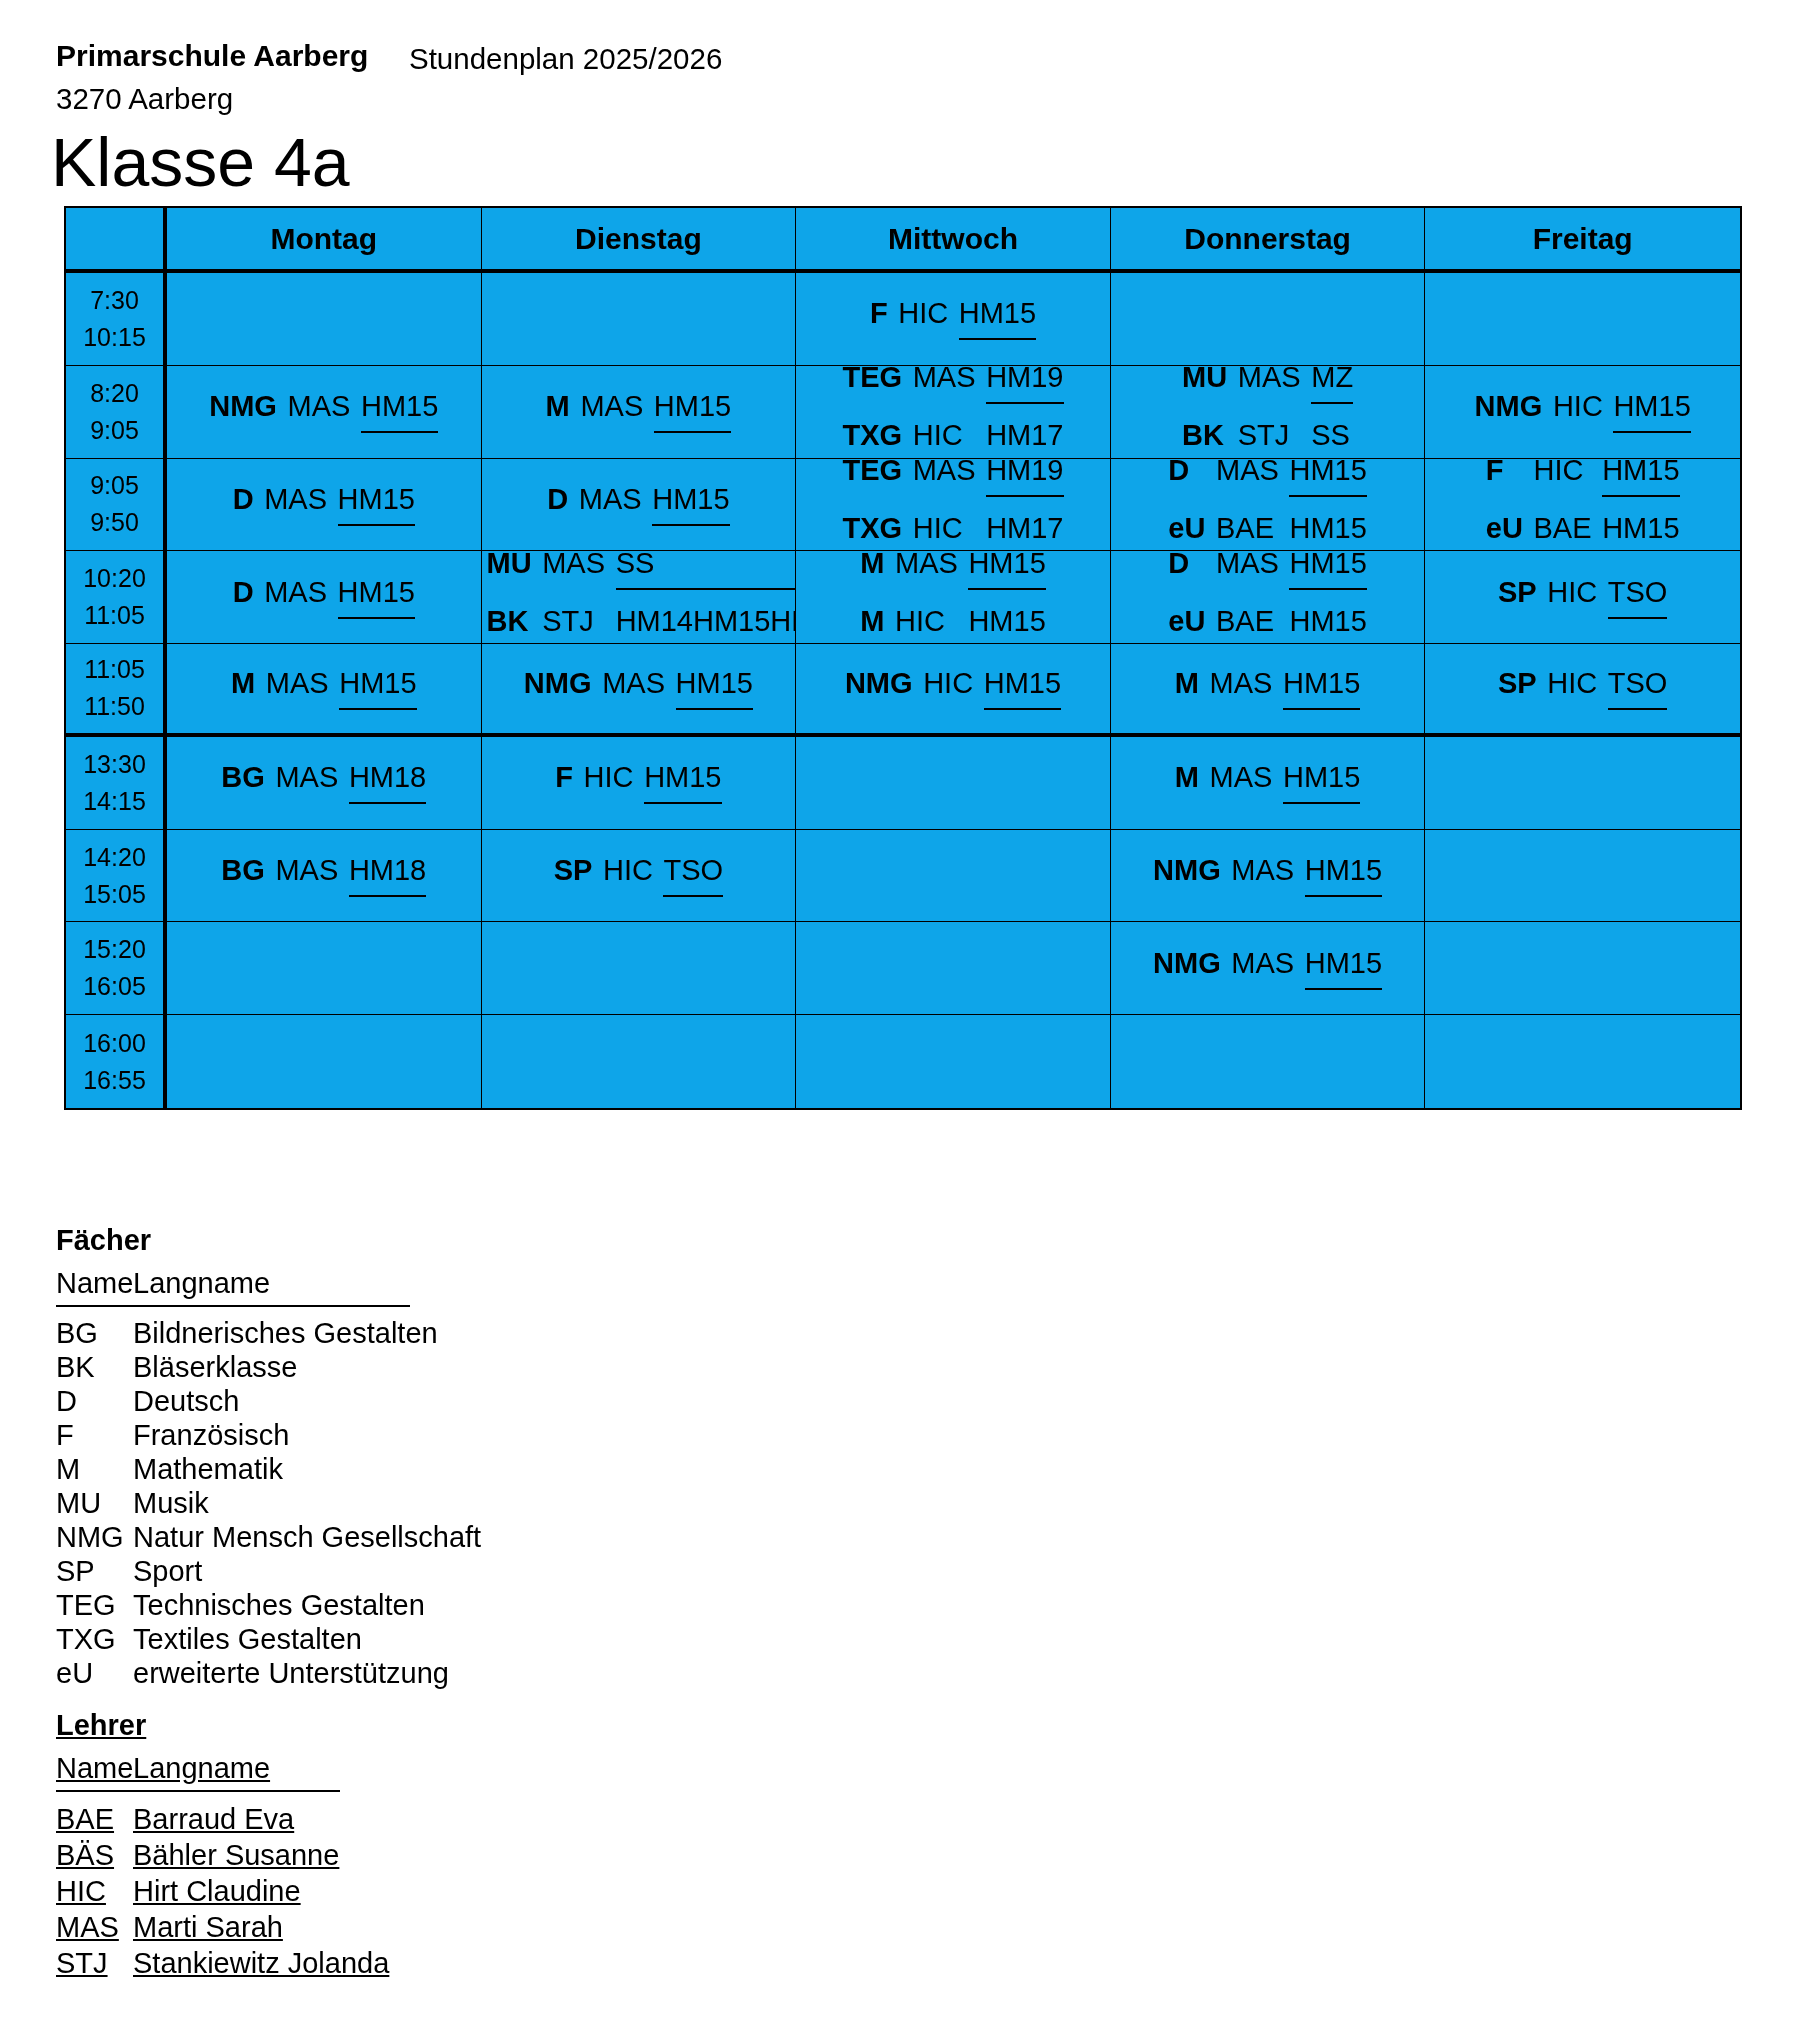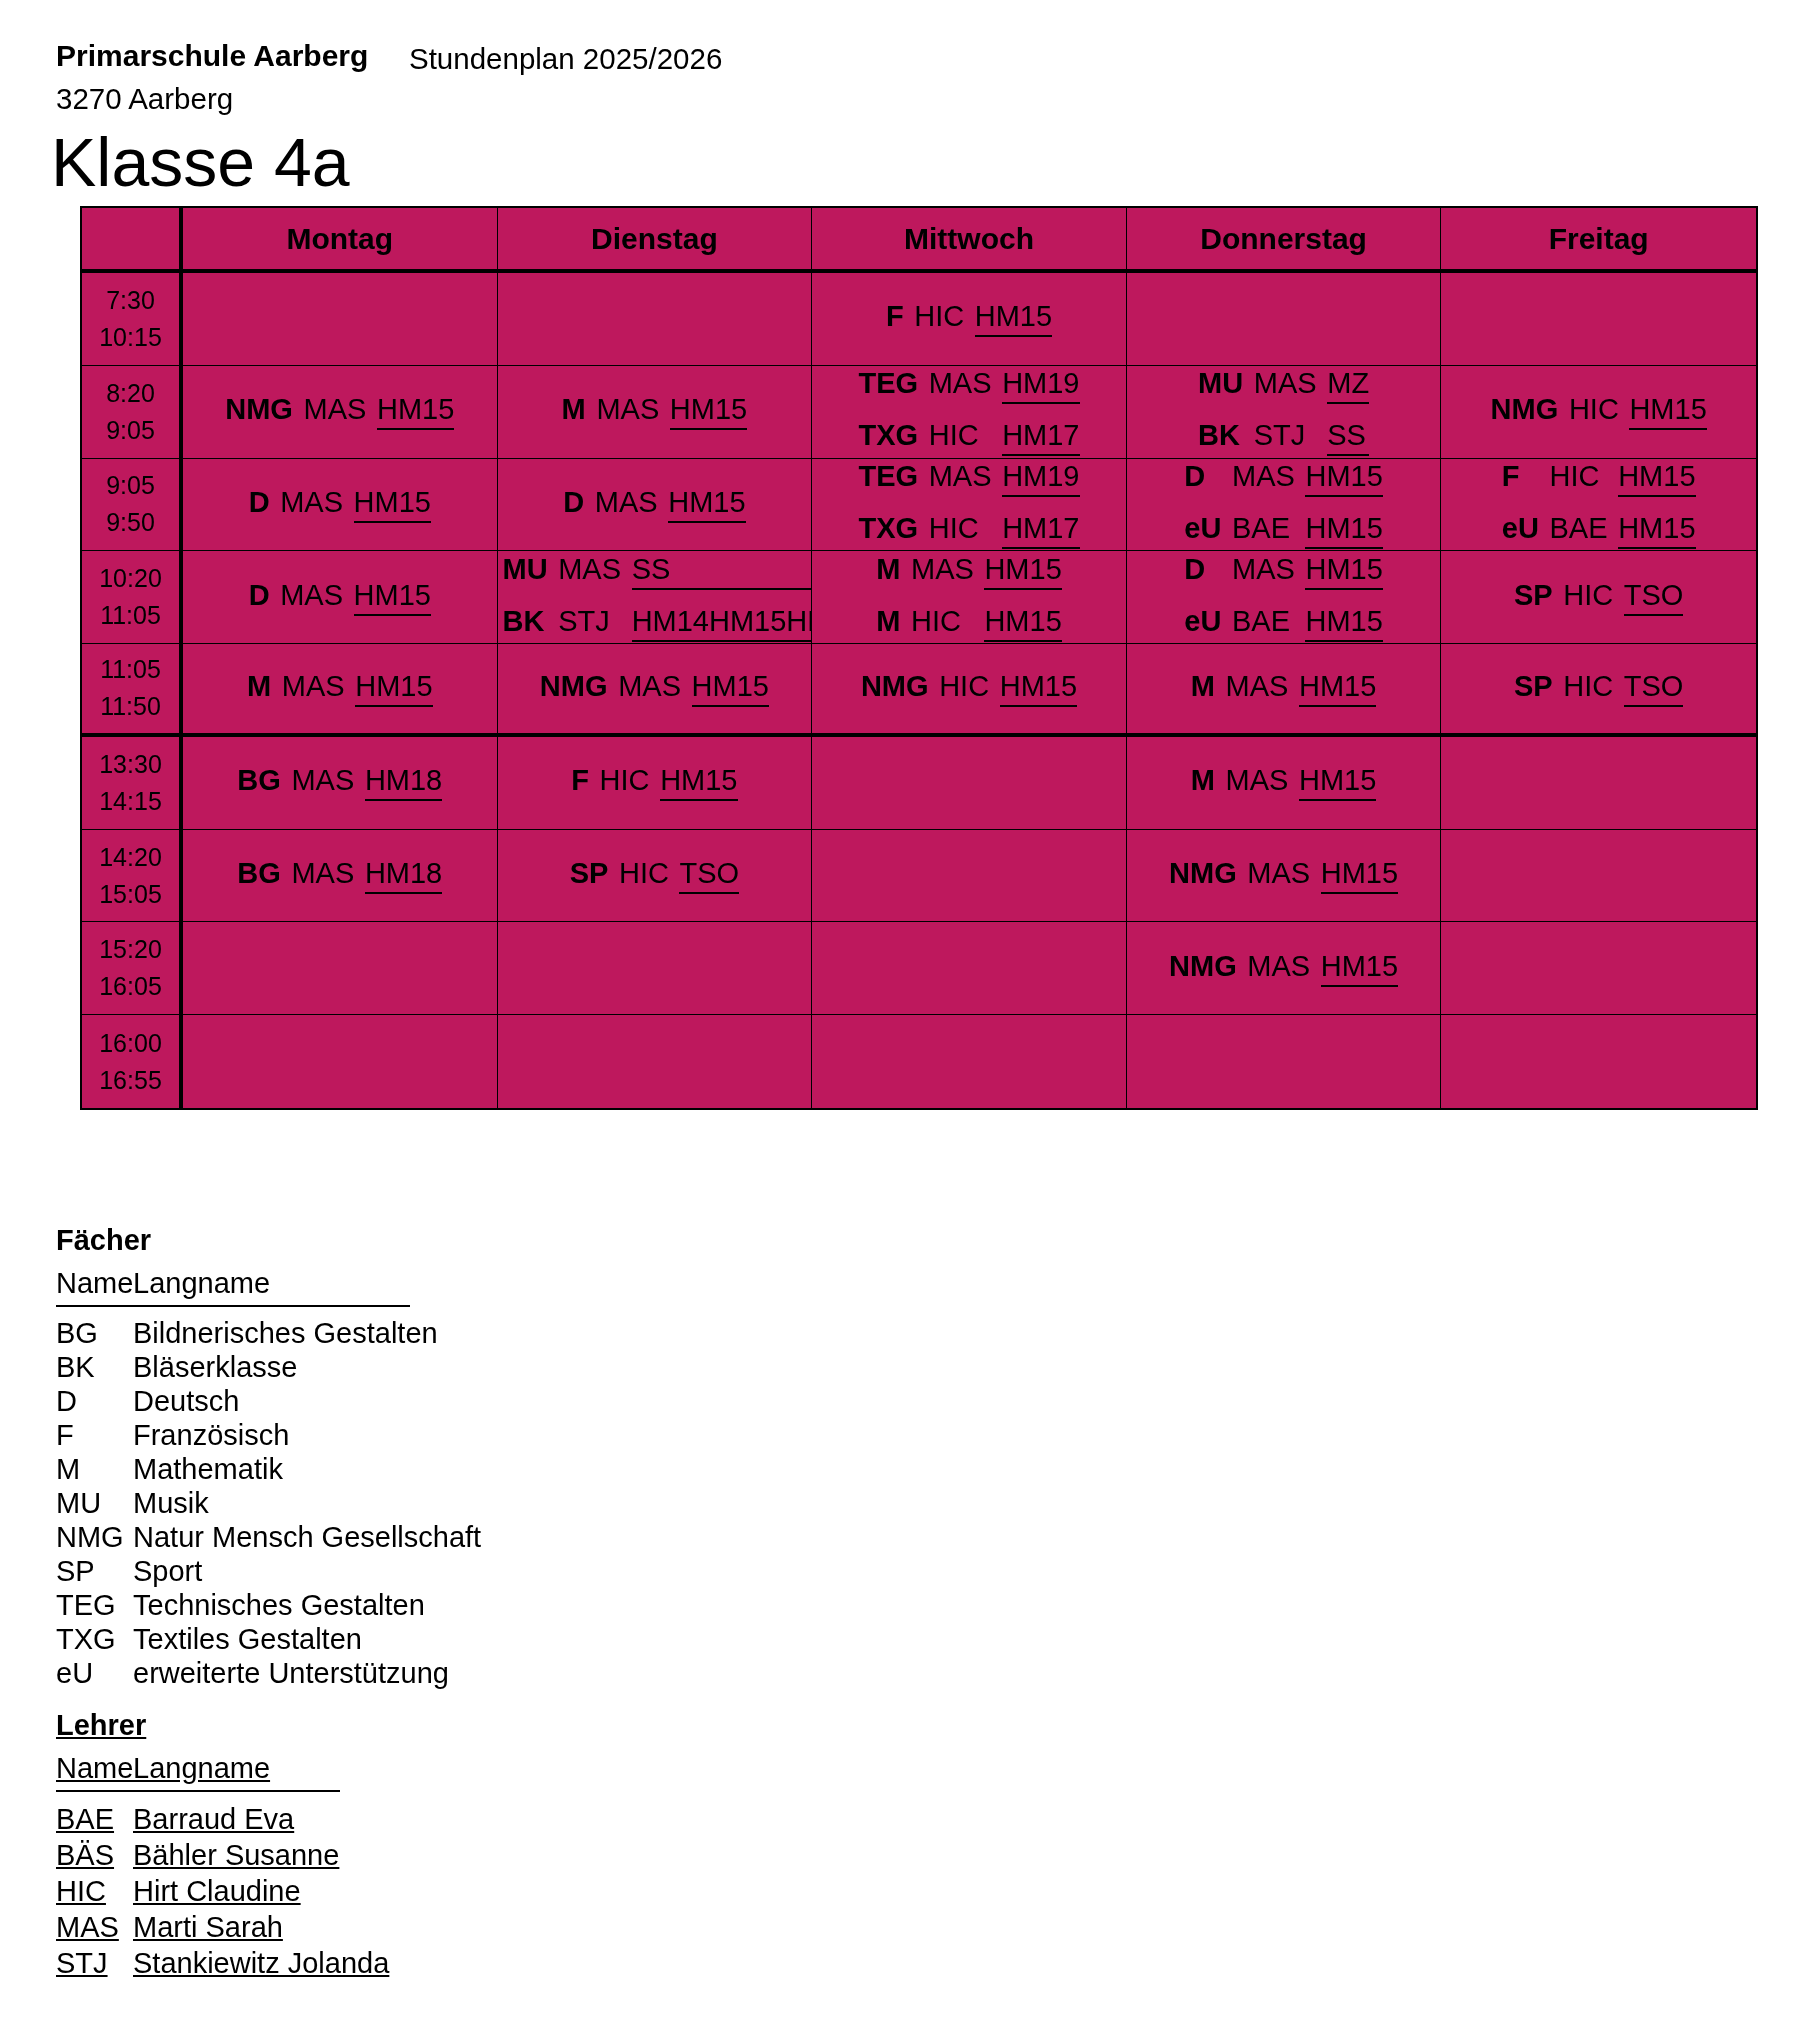--- a/index.html
+++ b/index.html
@@ -9,45 +9,45 @@
     font-family:"Liberation Sans","DejaVu Sans",sans-serif;
   }
   
   .school-name{position:absolute;left:56px;top:39px;font-size:30px;font-weight:bold;}
   .plan-title{position:absolute;left:409px;top:42px;font-size:29.5px;}
   .school-address{position:absolute;left:56px;top:82px;font-size:29.5px;}
   .class-title{position:absolute;left:51px;top:123px;font-size:68px;font-weight:normal;margin:0;}
 
   
   .timetable{
-    position:absolute;left:80px;top:206px;width:1674px;height:900px;
+    position:absolute;left:64px;top:206px;width:1674px;height:900px;
     border:2.5px solid #000;
     display:grid;
     grid-template-columns:101px repeat(5,1fr);
     grid-template-rows:65px repeat(9,1fr);
-    background:#be185d;
+    background:#0ea5e9;
   }
   .cell{
     border-right:1.6px solid #000;border-bottom:1.6px solid #000;
     display:flex;align-items:center;justify-content:center;
     overflow:hidden;box-sizing:border-box;
   }
   .cell.c-time{border-right:4.1px solid #000;}
   .cell.c-last{border-right:none;justify-content:center;}
   .cell.r-hdr{border-bottom:4.1px solid #000;}
   .cell.r-lunch{border-bottom:4.9px solid #000;}
   .cell.r-last{border-bottom:none;}
   .day-header{font-size:30px;font-weight:bold;}
   .time-cell{flex-direction:column;font-size:25px;line-height:37px;}
   .entries{
     display:grid;grid-template-columns:max-content max-content max-content;
     column-gap:10.6px;row-gap:14.7px;font-size:29px;align-items:baseline;
   }
   .subj{font-weight:bold;}
-  .room{border-bottom:2.5px solid #000;padding-bottom:2px;white-space:nowrap;}
+  .room{border-bottom:2.5px solid #000;padding-bottom:8px;white-space:nowrap;}
   .cell.align-left{justify-content:flex-start;padding-left:4.9px;}
 
   
   .legend{position:absolute;left:56px;font-size:29px;}
   .legend-subjects{top:1224px;}
   .legend-teachers{top:1709px;text-decoration:underline;}
   .leg-title{font-weight:bold;font-size:29px;margin:0 0 9.8px 0;}
   .leg-head{display:flex;border-bottom:2.5px solid #000;padding-bottom:5.7px;margin-bottom:9px;}
   .leg-col-k{width:77px;flex:none;}
   .legend-subjects .leg-head{width:354px;}

